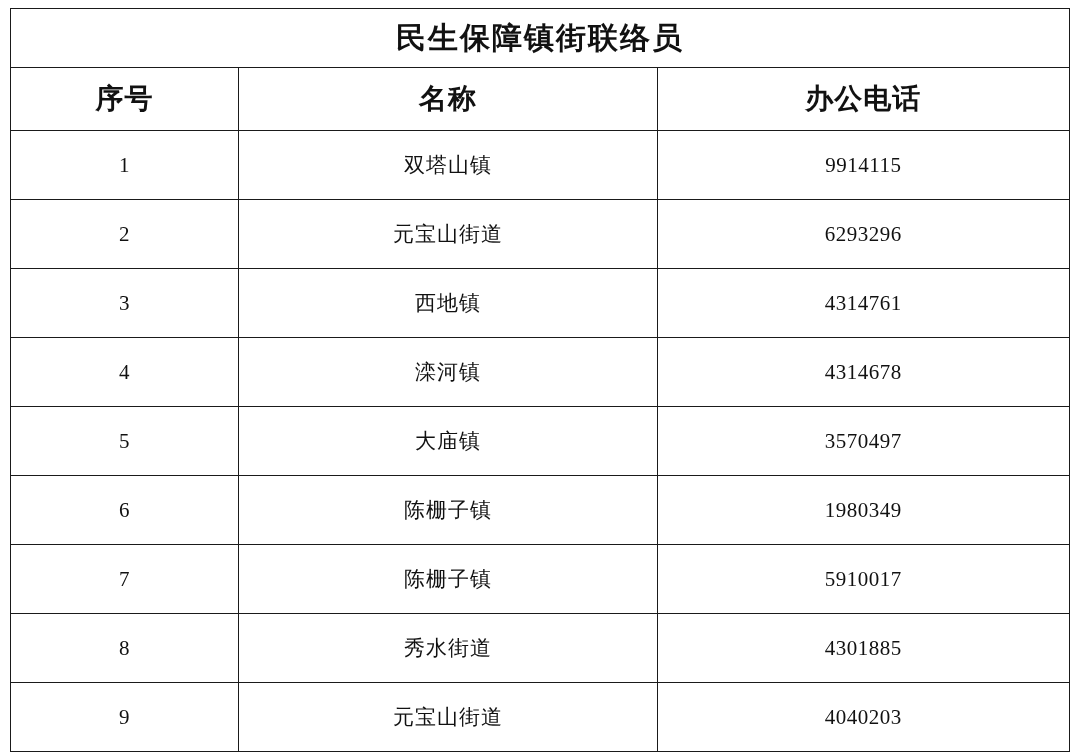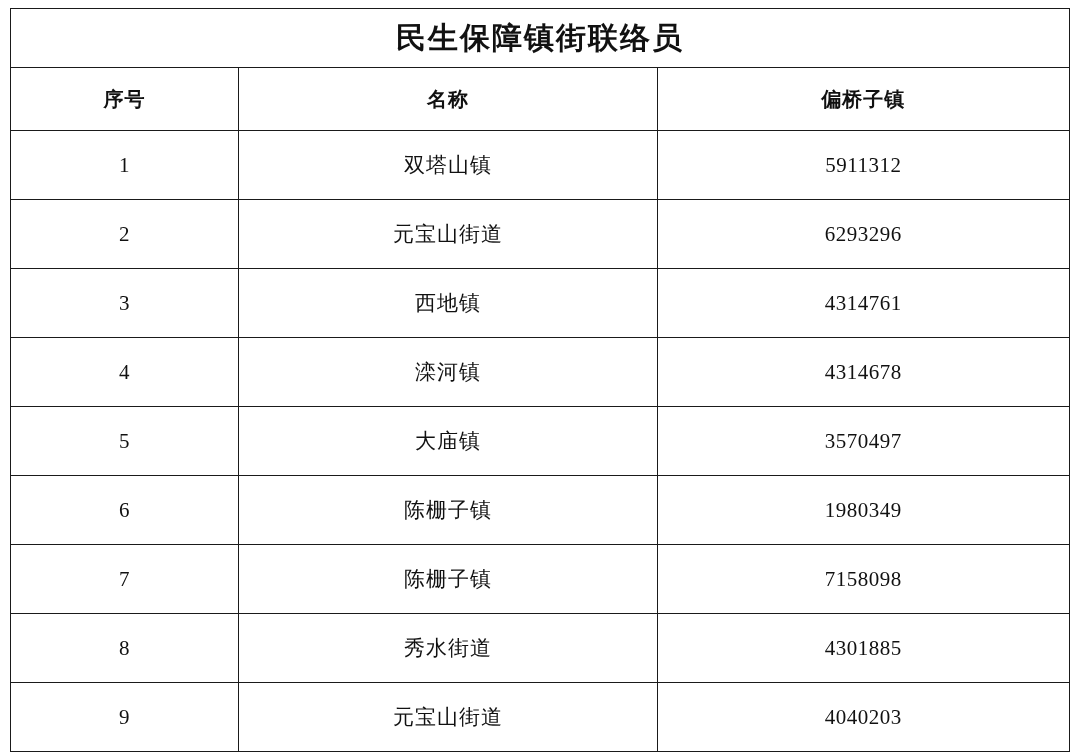--- a/index.html
+++ b/index.html
@@ -34,21 +34,21 @@
   }
   .title-cell {
     height: 58px;
     font-size: 30px;
     font-weight: bold;
     letter-spacing: 2px;
     font-family: "Liberation Serif", "DejaVu Serif", serif;
   }
   .head-cell {
     height: 62px;
-    font-size: 20px;
+    font-size: 28px;
     font-weight: bold;
     letter-spacing: 1px;
   }
   .body-cell {
     height: 68px;
     font-size: 21px;
     font-weight: normal;
     letter-spacing: 1px;
   }
   .col-idx { width: 228px; }
@@ -69,27 +69,27 @@
       <col class="col-name">
       <col class="col-phone">
     </colgroup>
     <tbody>
       <tr>
         <td class="title-cell" colspan="3">民生保障镇街联络员</td>
       </tr>
       <tr>
         <td class="head-cell">序号</td>
         <td class="head-cell">名称</td>
-        <td class="head-cell">偏桥子镇</td>
+        <td class="head-cell">办公电话</td>
       </tr>
 
       <tr>
         <td class="body-cell num">1</td>
         <td class="body-cell">双塔山镇</td>
-        <td class="body-cell num">5911312</td>
+        <td class="body-cell num">9914115</td>
       </tr>
       <tr>
         <td class="body-cell num">2</td>
         <td class="body-cell">元宝山街道</td>
         <td class="body-cell num">6293296</td>
       </tr>
       <tr>
         <td class="body-cell num">3</td>
         <td class="body-cell">西地镇</td>
         <td class="body-cell num">4314761</td>
@@ -105,21 +105,21 @@
         <td class="body-cell num">3570497</td>
       </tr>
       <tr>
         <td class="body-cell num">6</td>
         <td class="body-cell">陈栅子镇</td>
         <td class="body-cell num">1980349</td>
       </tr>
       <tr>
         <td class="body-cell num">7</td>
         <td class="body-cell">陈栅子镇</td>
-        <td class="body-cell num">7158098</td>
+        <td class="body-cell num">5910017</td>
       </tr>
       <tr>
         <td class="body-cell num">8</td>
         <td class="body-cell">秀水街道</td>
         <td class="body-cell num">4301885</td>
       </tr>
       <tr>
         <td class="body-cell num">9</td>
         <td class="body-cell">元宝山街道</td>
         <td class="body-cell num">4040203</td>

